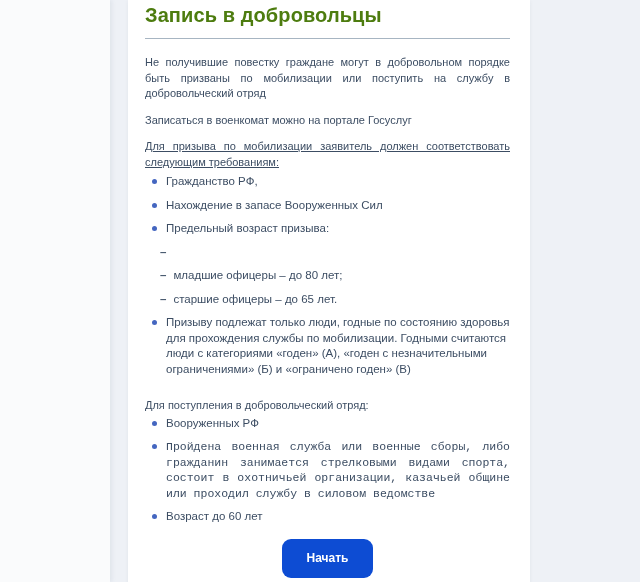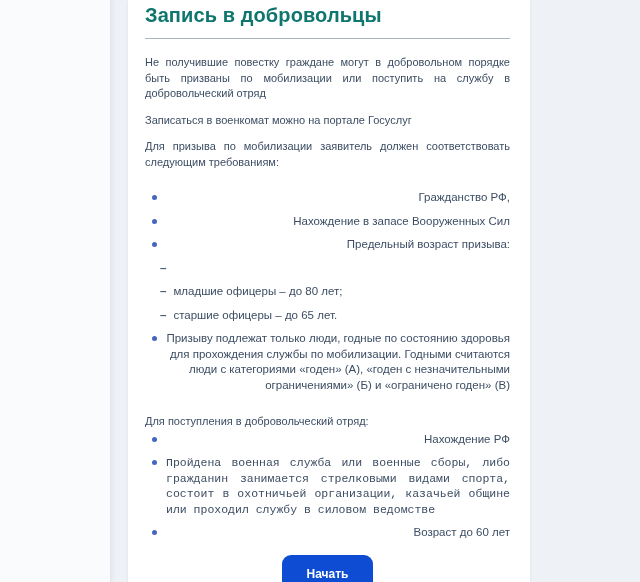--- a/index.html
+++ b/index.html
@@ -24,58 +24,58 @@
     width: 402px; height: 640px;
     background: #ffffff;
     box-shadow: 0 1px 4px rgba(30,46,68,0.06);
     padding: 3px 20px 0 17px;
   }
 
   .page-title {
     margin: 0 0 10px;
     font-size: 20px; line-height: 25px;
     font-weight: 700;
-    color: #0f766e;
+    color: #4d7c0f;
     letter-spacing: 0.1px;
   }
 
   .divider {
     border: none;
     border-top: 1px solid #a7b5c2;
     margin: 0 0 16px;
   }
 
   p {
     margin: 0 0 11px;
     font-size: 11px; line-height: 15.5px;
     color: #3c4d63;
   }
   p.justified { text-align: justify; }
-  p.tight { margin-bottom: 20px; }
+  p.tight { margin-bottom: 4px; text-decoration: underline; }
   p.lead-2 { margin-top: 21px; margin-bottom: 2px; }
 
   ul.blist {
     list-style: none;
     margin: 0; padding: 0 0 0 7px;
   }
   ul.blist li {
     display: flex;
     gap: 9px;
     margin: 0 0 8px;
     font-size: 11.5px; line-height: 15.5px;
     color: #3c4d63;
   }
   .dot {
     flex: 0 0 auto;
     width: 5px; height: 5px;
     border-radius: 50%;
     background: #4466c0;
     margin-top: 5px;
   }
-  ul.blist li .text { display: block; flex: 1; text-align: right; }
+  ul.blist li .text { display: block; flex: 1; }
   ul.vol-list li:nth-child(2) .text { text-align: justify; font-family: Liberation Mono, monospace; }
 
   ul.dlist {
     list-style: none;
     margin: 0; padding: 0 0 0 15px;
   }
   ul.dlist li {
     display: flex;
     gap: 7px;
     margin: 0 0 8px;
@@ -158,21 +158,21 @@
         <span class="dot"></span>
         <span class="text">Призыву подлежат только люди, годные по состоянию здоровья для прохождения службы по мобилизации. Годными считаются люди с категориями «годен» (А), «годен с незначительными ограничениями» (Б) и «ограничено годен» (В)</span>
       </li>
     </ul>
 
     <p class="lead-2">Для поступления в добровольческий отряд:</p>
 
     <ul class="blist vol-list">
         <li>
         <span class="dot"></span>
-        <span class="text">Нахождение РФ</span>
+        <span class="text">Вооруженных РФ</span>
       </li>
         <li>
         <span class="dot"></span>
         <span class="text">Пройдена военная служба или военные сборы, либо гражданин занимается стрелковыми видами спорта, состоит в охотничьей организации, казачьей общине или проходил службу в силовом ведомстве</span>
       </li>
         <li>
         <span class="dot"></span>
         <span class="text">Возраст до 60 лет</span>
       </li>
       </ul>

